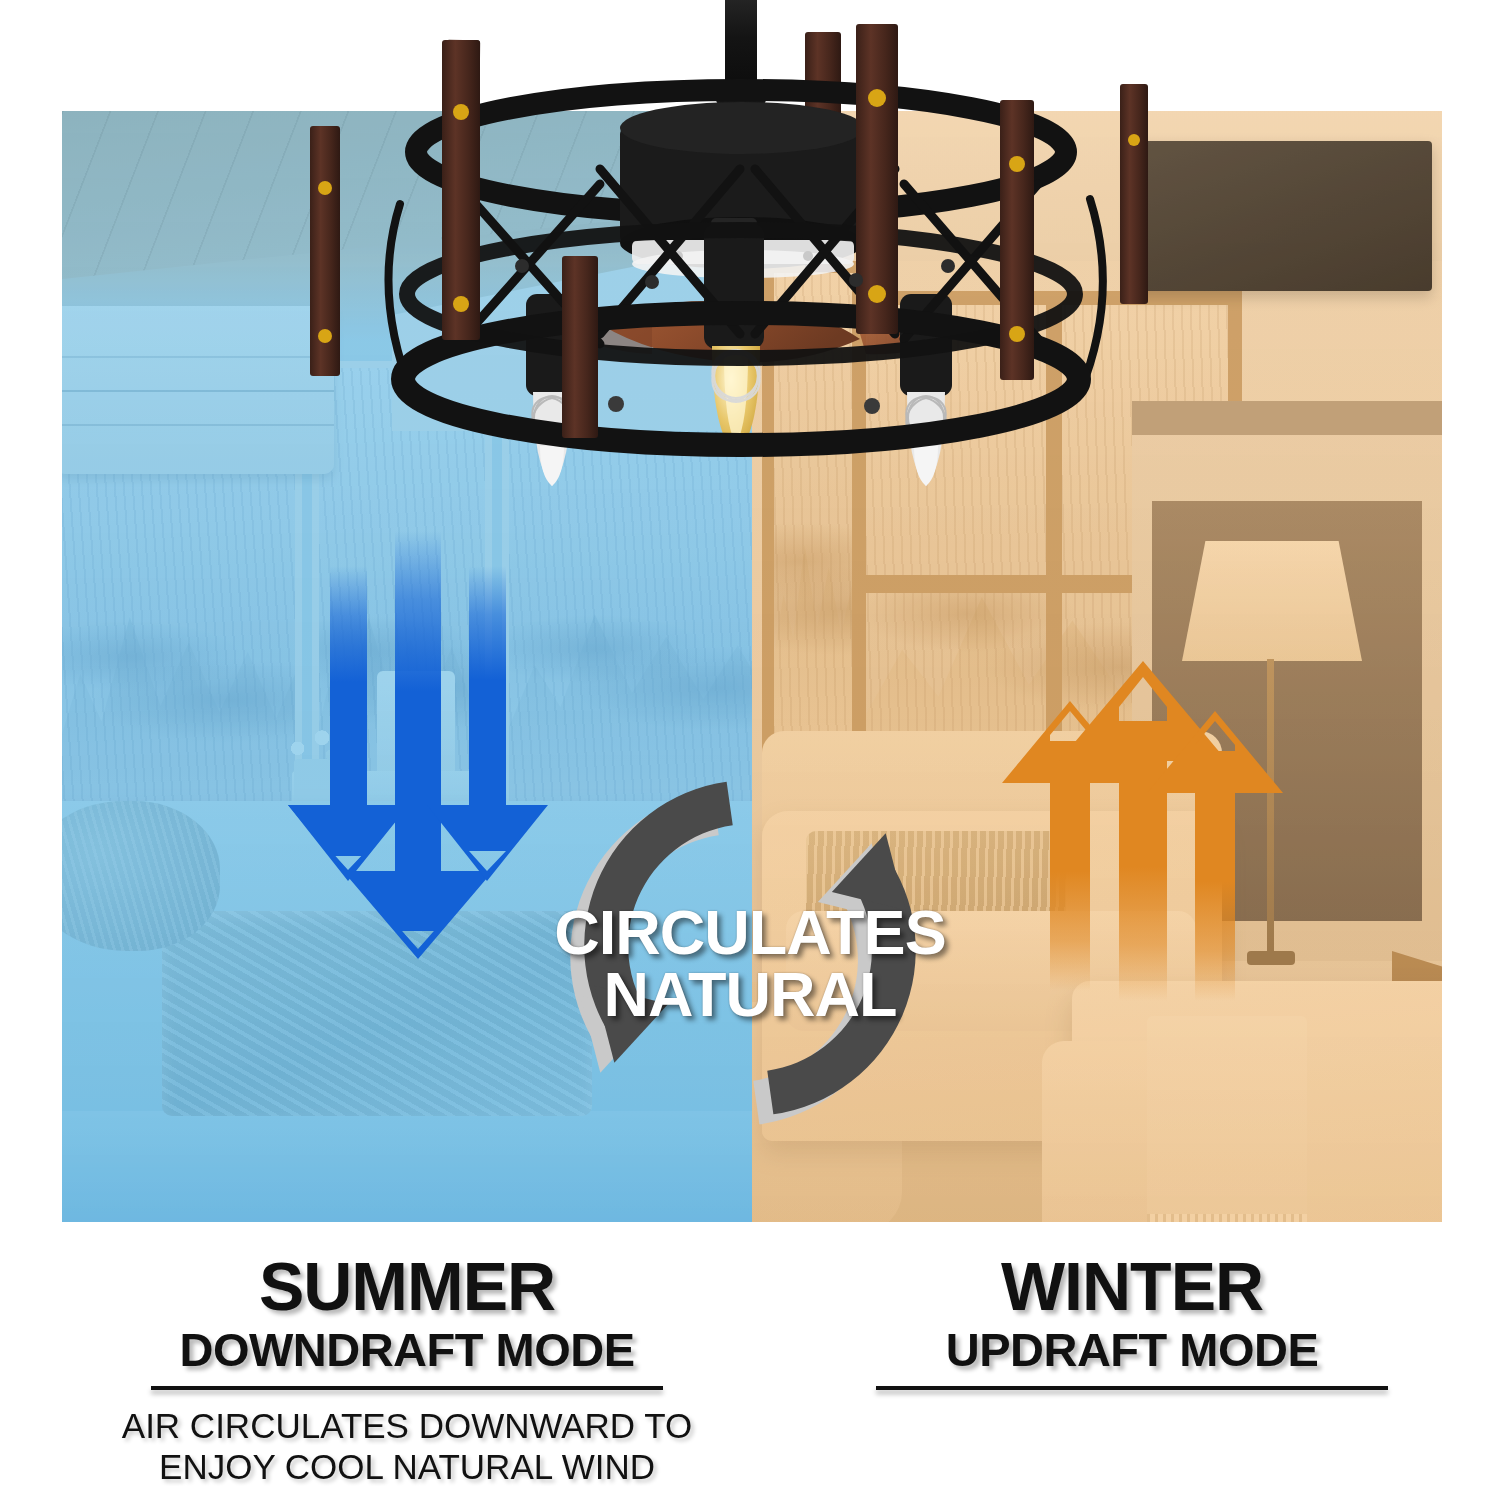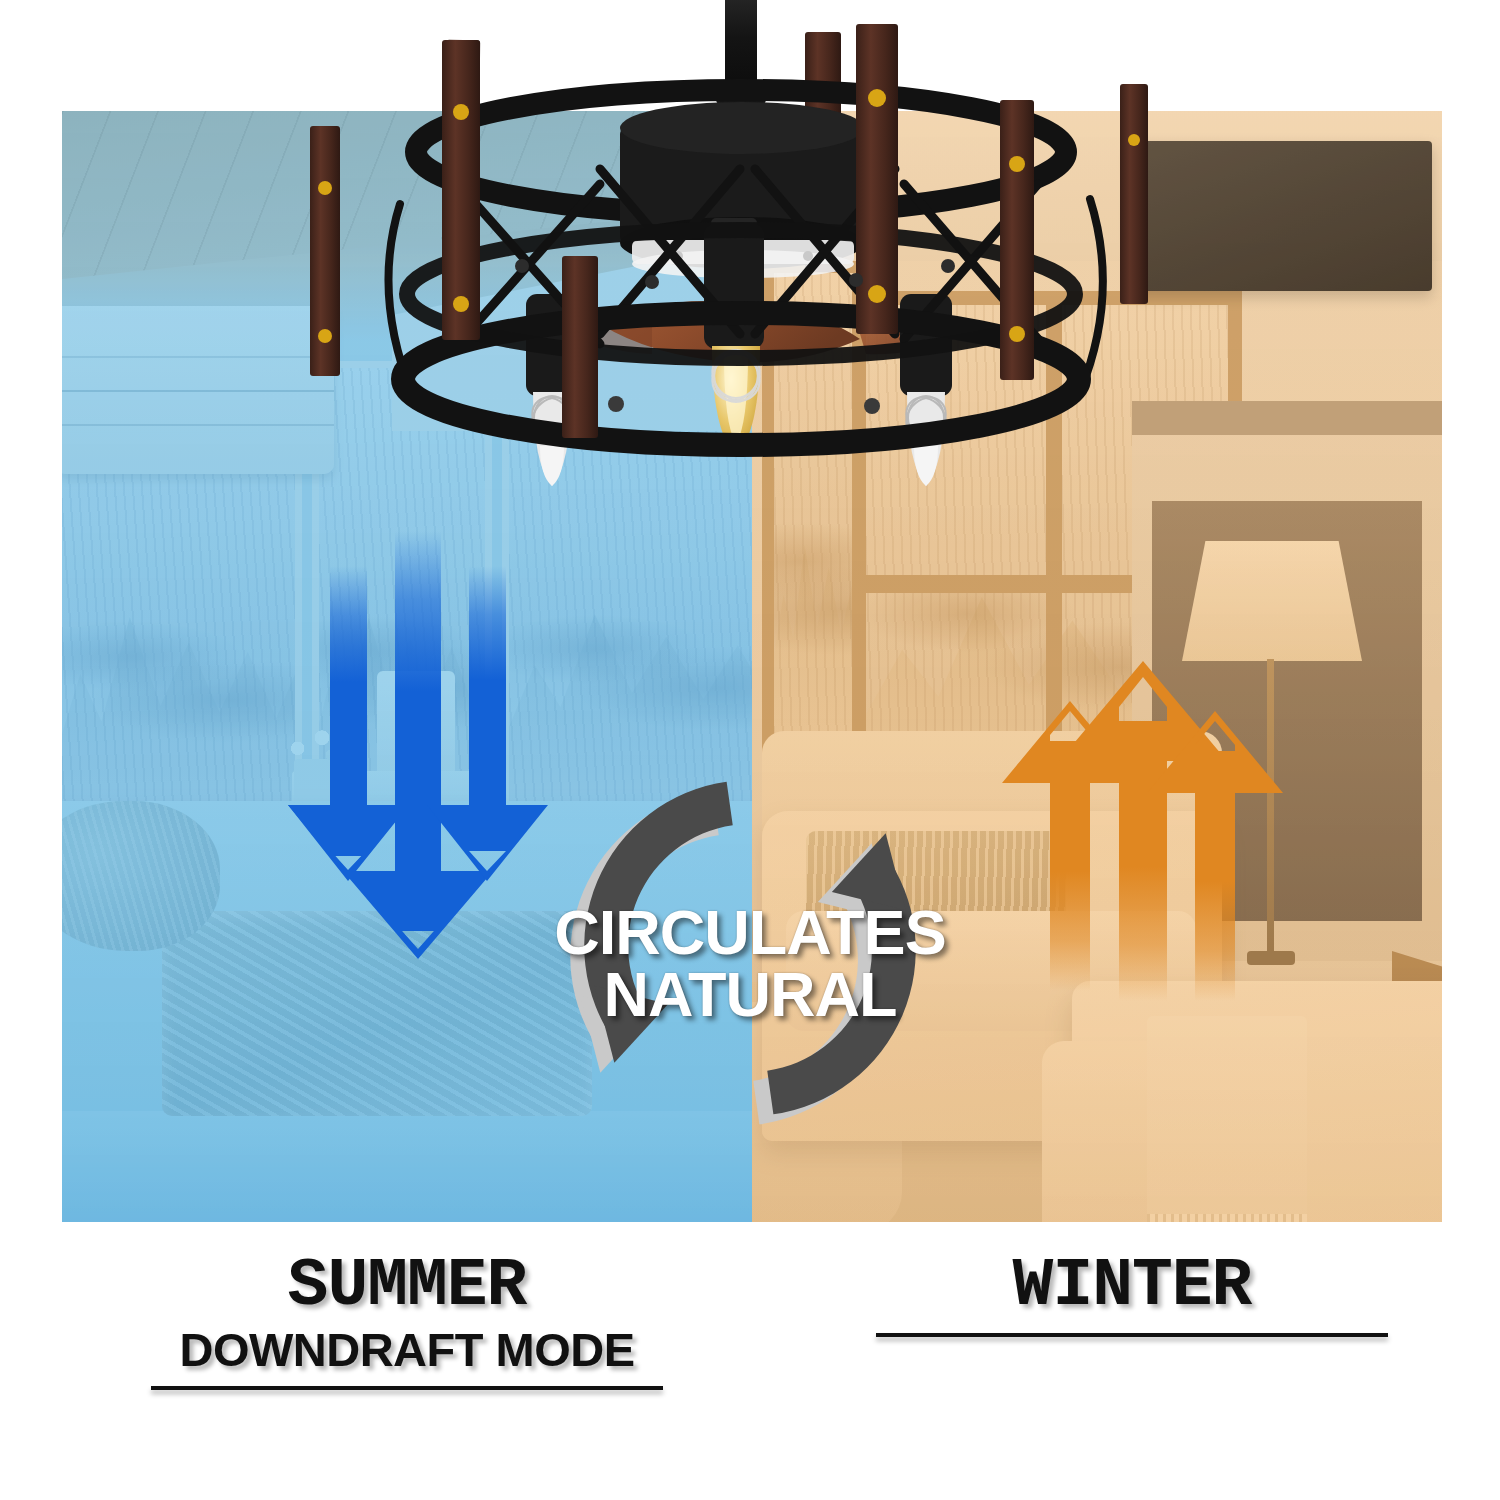--- a/index.html
+++ b/index.html
@@ -290,21 +290,21 @@
     font-family:"Liberation Sans", sans-serif;
   }
 
   
   .caption{ position:absolute; top:1252px; width:690px; text-align:center; }
   .caption.left{ left:62px; }
   .caption.right{ left:787px; }
   .cap-h1{
     font-size:68px; font-weight:bold; letter-spacing:-1px; line-height:1.0;
     color:#111; text-shadow:4px 4px 4px rgba(0,0,0,.28);
-    font-family:Liberation Mono, monospace;
+    font-family:Liberation Sans, sans-serif;
   }
   .cap-h2{
     margin-top:6px;
     font-size:47px; font-weight:bold; letter-spacing:-.5px; line-height:1.0;
     color:#111; text-shadow:4px 4px 4px rgba(0,0,0,.28);
     font-family:"Liberation Sans", sans-serif;
   }
   .cap-rule{
     margin:13px auto 0; height:4px; background:#111;
     box-shadow:0 4px 5px rgba(0,0,0,.28);
@@ -640,20 +640,25 @@
     <div class="btxt">
       <div>CIRCULATES</div>
       <div>NATURAL</div>
     </div>
   </div>
 
   <div class="caption left">
     <div class="cap-h1">SUMMER</div>
     <div class="cap-h2">DOWNDRAFT MODE</div>
     <div class="cap-rule"></div>
+    <div class="cap-sub">
+      <div>AIR CIRCULATES DOWNWARD TO</div>
+      <div>ENJOY COOL NATURAL WIND</div>
+    </div>
   </div>
 
   <div class="caption right">
     <div class="cap-h1">WINTER</div>
+    <div class="cap-h2">UPDRAFT MODE</div>
     <div class="cap-rule"></div>
   </div>
 
 </div>
 
 </body></html>

